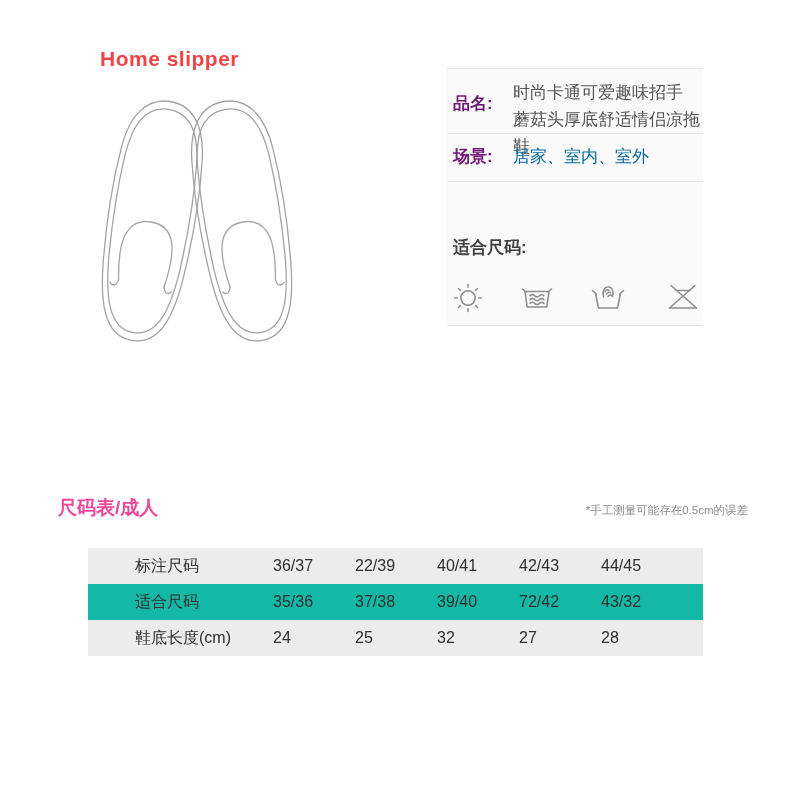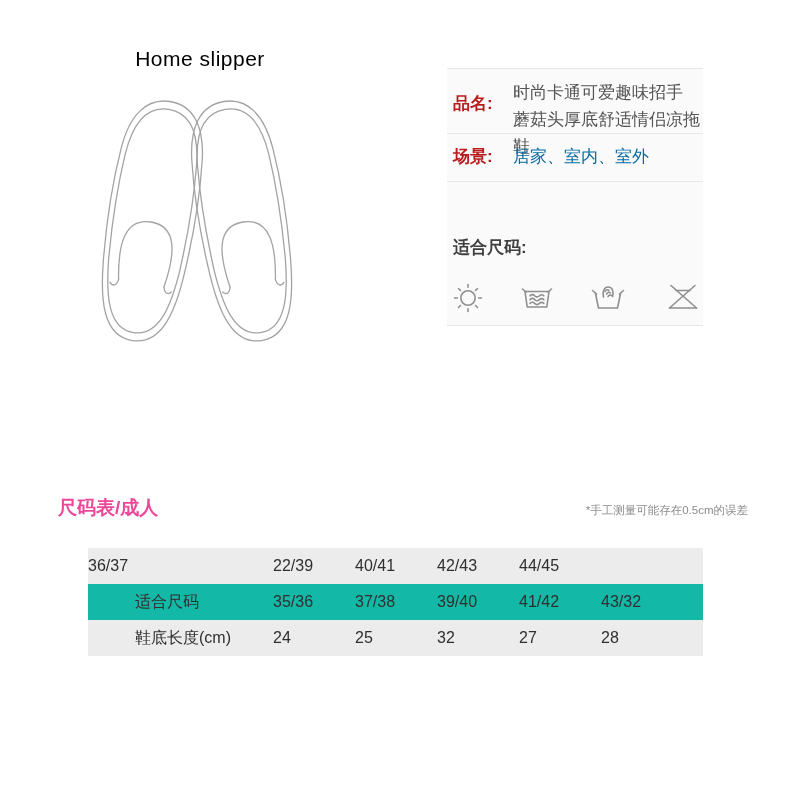--- a/index.html
+++ b/index.html
@@ -1,30 +1,30 @@
 <!DOCTYPE html>
 <html><head>
 <meta charset="utf-8">
 <style>
   * { margin:0; padding:0; box-sizing:border-box; }
   html,body { width:800px; height:800px; background:#ffffff; font-family:"Liberation Sans", sans-serif; }
   .page { position:relative; width:800px; height:800px; background:#ffffff; overflow:hidden; }
 
   
-  .brand { position:absolute; left:100px; top:47px; width:200px; text-align:center;
-           font-size:21px; color:#000000; font-weight:400; letter-spacing:0.5px; }
+  .brand { position:absolute; left:100px; top:47px; width:200px; text-align:left;
+           font-size:21px; color:#ef4444; font-weight:700; letter-spacing:0.5px; }
 
   
   .slippers { position:absolute; left:86px; top:86px; }
 
   
   .info-panel { position:absolute; left:447px; top:68px; width:256px; height:258px;
                 background:#fafafa; border-top:1px solid #e7e7e7; border-bottom:1px solid #e7e7e7; }
   .divider { position:absolute; left:0; width:256px; height:1px; background:#e7e7e7; }
-  .info-label { position:absolute; font-size:17px; font-weight:600; color:#b91c1c; }
+  .info-label { position:absolute; font-size:17px; font-weight:600; color:#701a75; }
   .info-value { position:absolute; font-size:17px; color:#0369a1; }
   .name-lines { position:absolute; left:66px; top:10px; line-height:27px; font-size:17px; color:#545454; }
   .care-title { position:absolute; left:6px; top:167px; font-size:17px; font-weight:600; color:#3f3f3f; }
   .care-icons { position:absolute; left:0; top:211px; width:256px; height:36px; }
   .care-icons svg { position:absolute; top:0; }
 
   
   .size-title { position:absolute; left:58px; top:495px; font-size:19px; font-weight:bold; color:#ec4899; }
   .size-note  { position:absolute; right:52px; top:503px; font-size:11.5px; color:#8c8c8c; }
 
@@ -108,32 +108,33 @@
         <path d="M11,10.5 H25"></path>
       </svg>
     </div>
   </div>
 
   <div class="size-title">尺码表/成人</div>
   <div class="size-note">*手工测量可能存在0.5cm的误差</div>
 
   <div class="size-table">
     <div class="t-row gray">
+      <div class="t-label">标注尺码</div>
       <div>36/37</div>
       <div>22/39</div>
       <div>40/41</div>
       <div>42/43</div>
       <div>44/45</div>
     </div>
     <div class="t-row white">
       <div class="t-label">适合尺码</div>
       <div>35/36</div>
       <div>37/38</div>
       <div>39/40</div>
-      <div>41/42</div>
+      <div>72/42</div>
       <div>43/32</div>
     </div>
     <div class="t-row gray">
       <div class="t-label">鞋底长度(cm)</div>
       <div>24</div>
       <div>25</div>
       <div>32</div>
       <div>27</div>
       <div>28</div>
     </div>

